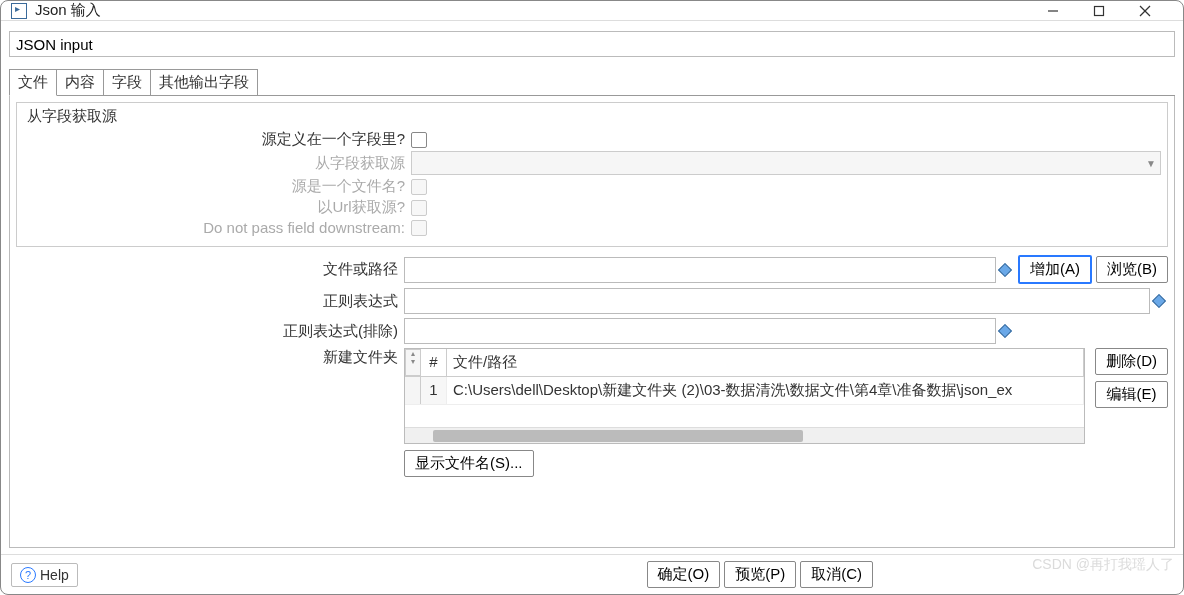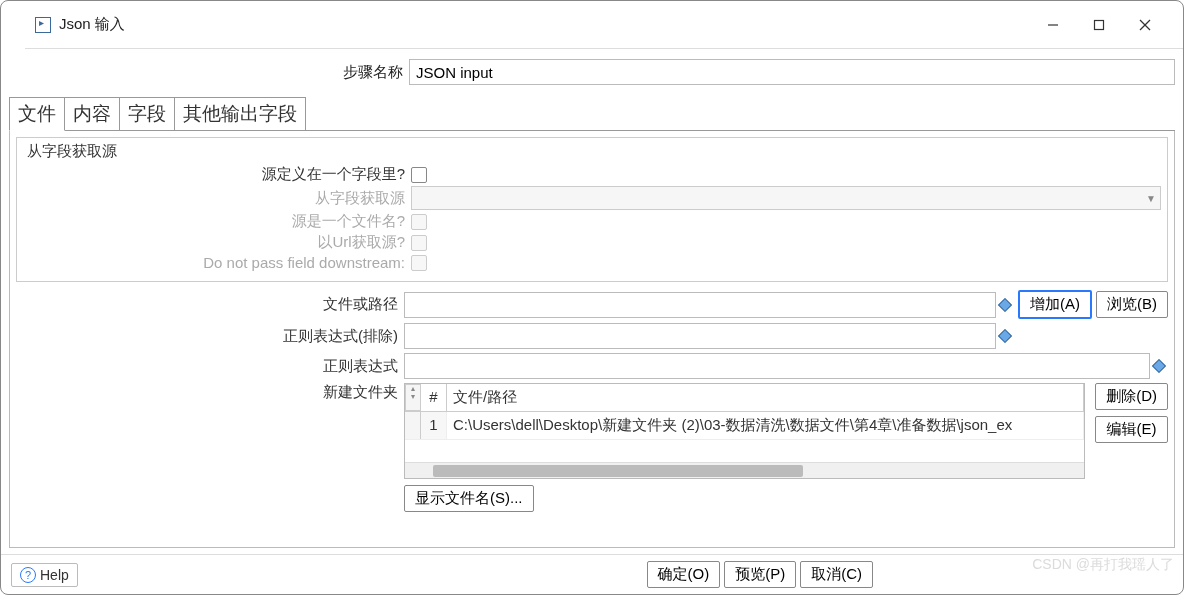--- a/index.html
+++ b/index.html
@@ -16,26 +16,25 @@
     .window {
       width: 100%;
       height: 100%;
       border: 1px solid #888;
       border-radius: 8px;
       display: flex;
       flex-direction: column;
       background: #fff;
     }
     .titlebar {
-      height: 48px;
+      height: 20px;
       display: flex;
       align-items: center;
       padding: 0 15px 0 10px;
       border-bottom: 1px solid #ddd;
-      margin-left: 24px;
     }
     .app-icon {
       width: 16px;
       height: 16px;
       border: 1px solid #3a6a9a;
       display: inline-block;
       margin-right: 8px;
       position: relative;
     }
     .app-icon::after {
@@ -89,21 +88,21 @@
     .input-text:disabled { background: #f5f5f5; color: #aaa; }
     .tabs {
       display: flex;
       border-bottom: 1px solid #999;
       margin-top: 8px;
     }
     .tab {
       padding: 3px 8px;
       border: 1px solid #999;
       border-bottom: none;
-      font-size: 19px;
+      font-size: 15px;
       cursor: pointer;
       background: #fff;
       margin-right: -1px;
       position: relative;
     }
     .tab.active {
       background: #fff;
       z-index: 2;
       border-bottom: 1px solid #fff;
       margin-bottom: -1px;
@@ -310,21 +309,20 @@
     <div class="win-btn">
       <svg width="12" height="12">
           <line x1="1" y1="1" x2="11" y2="11" stroke-width="1.2"></line>
           <line x1="11" y1="1" x2="1" y2="11" stroke-width="1.2"></line>
         </svg>
     </div>
   </div>
 
   <div class="content">
     <div class="row">
-      <div class="label-col">步骤名称</div>
       <input class="input-text" value="JSON input" style="">
     </div>
 
     <div class="tabs">
       <div class="tab active">文件</div>
       <div class="tab">内容</div>
       <div class="tab">字段</div>
       <div class="tab">其他输出字段</div>
     </div>
 
@@ -359,30 +357,30 @@
         <div class="fl-label">文件或路径</div>
         <div class="input-diamond-wrap">
           <input class="input-text" style="">
           <span class="diamond"></span>
         </div>
         <button class="btn primary">增加(A)</button>
         <button class="btn">浏览(B)</button>
       </div>
 
       <div class="field-row">
+        <div class="fl-label">正则表达式</div>
+        <div class="input-diamond-wrap">
+          <input class="input-text" style="">
+          <span class="diamond"></span>
+        </div>
+      </div>
+
+      <div class="field-row">
         <div class="fl-label">正则表达式(排除)</div>
         <div class="input-diamond-wrap" style="max-width:610px">
-          <input class="input-text" style="">
-          <span class="diamond"></span>
-        </div>
-      </div>
-
-      <div class="field-row">
-        <div class="fl-label">正则表达式</div>
-        <div class="input-diamond-wrap">
           <input class="input-text" style="">
           <span class="diamond"></span>
         </div>
       </div>
 
       <div class="field-row" style="align-items:flex-start; flex:1; min-height:0;">
         <div class="fl-label">新建文件夹</div>
         <div style="flex:1; display:flex; flex-direction:column; min-height:0;">
           <div style="display:flex; flex:1; min-height:0;">
             <div class="table-wrap">

